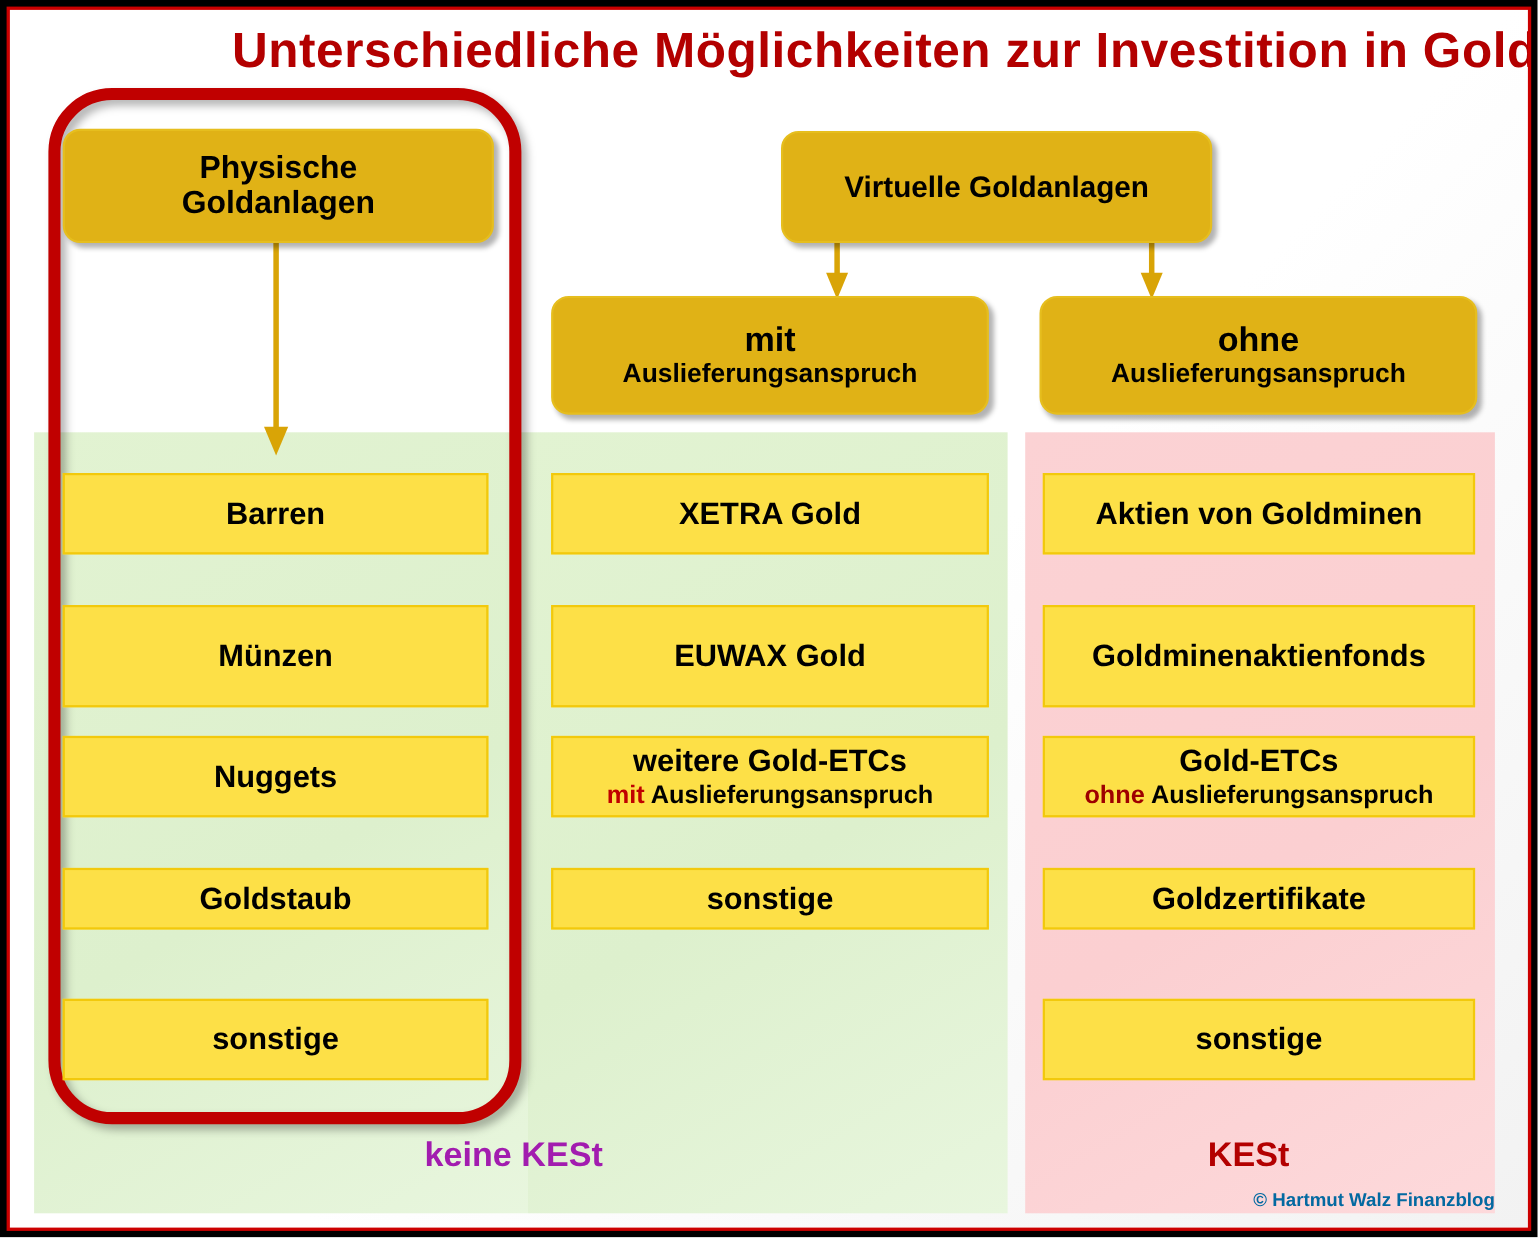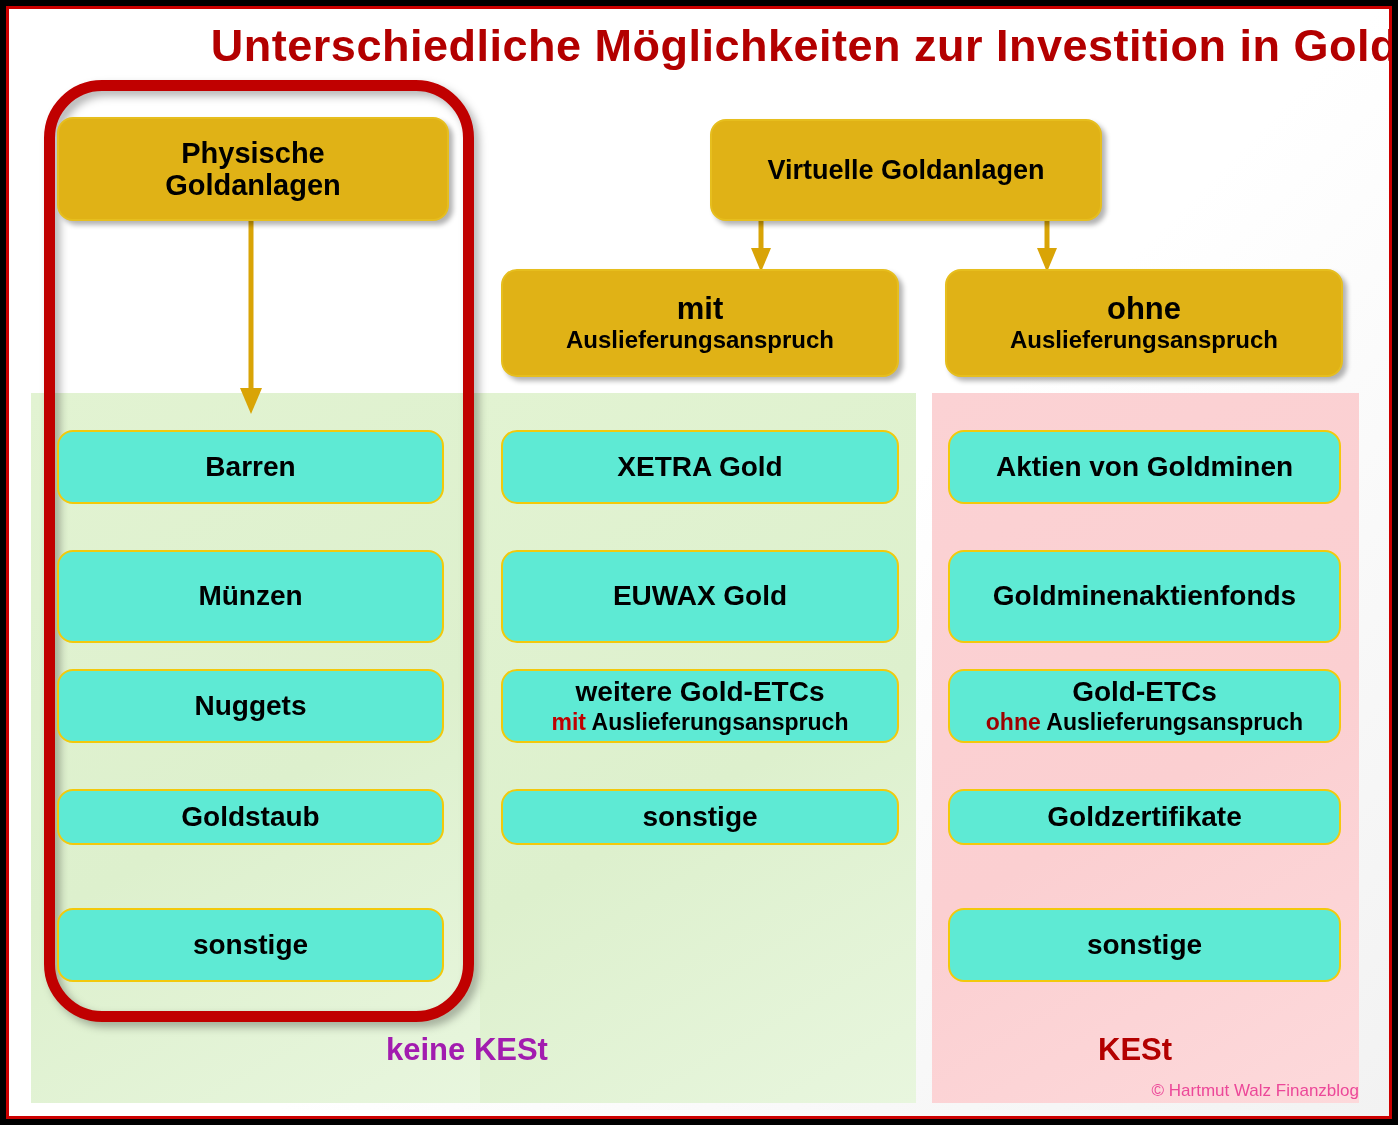--- a/index.html
+++ b/index.html
@@ -133,23 +133,23 @@
   .arrow-svg {
     position: absolute;
     z-index: 24;
     overflow: visible;
   }
 
   
   .item {
     position: absolute;
     box-sizing: border-box;
-    background: #5eead4;
+    background: #fde047;
     border: 2px solid #F2C90C;
-    border-radius: 16px;
+    border-radius: 0;
     display: flex;
     flex-direction: column;
     justify-content: center;
     color: #000000;
     font-weight: bold;
     font-size: 28px;
     text-align: center;
     z-index: 22;
     line-height: 1.1;
   }
@@ -185,22 +185,22 @@
     color: #a21caf;
   }
   .kest-red {
     left: 1098px; top: 1032px;
     color: #B30000;
   }
   .copyright {
     position: absolute;
     right: 39px; top: 1081px;
     font-size: 17px;
-    font-weight: normal;
-    color: #ec4899;
+    font-weight: bold;
+    color: #0369a1;
     z-index: 30;
     white-space: nowrap;
   }
 </style>
 </head>
 <body>
 
 <div id="canvas">
 
   <div class="page-bg"></div>

